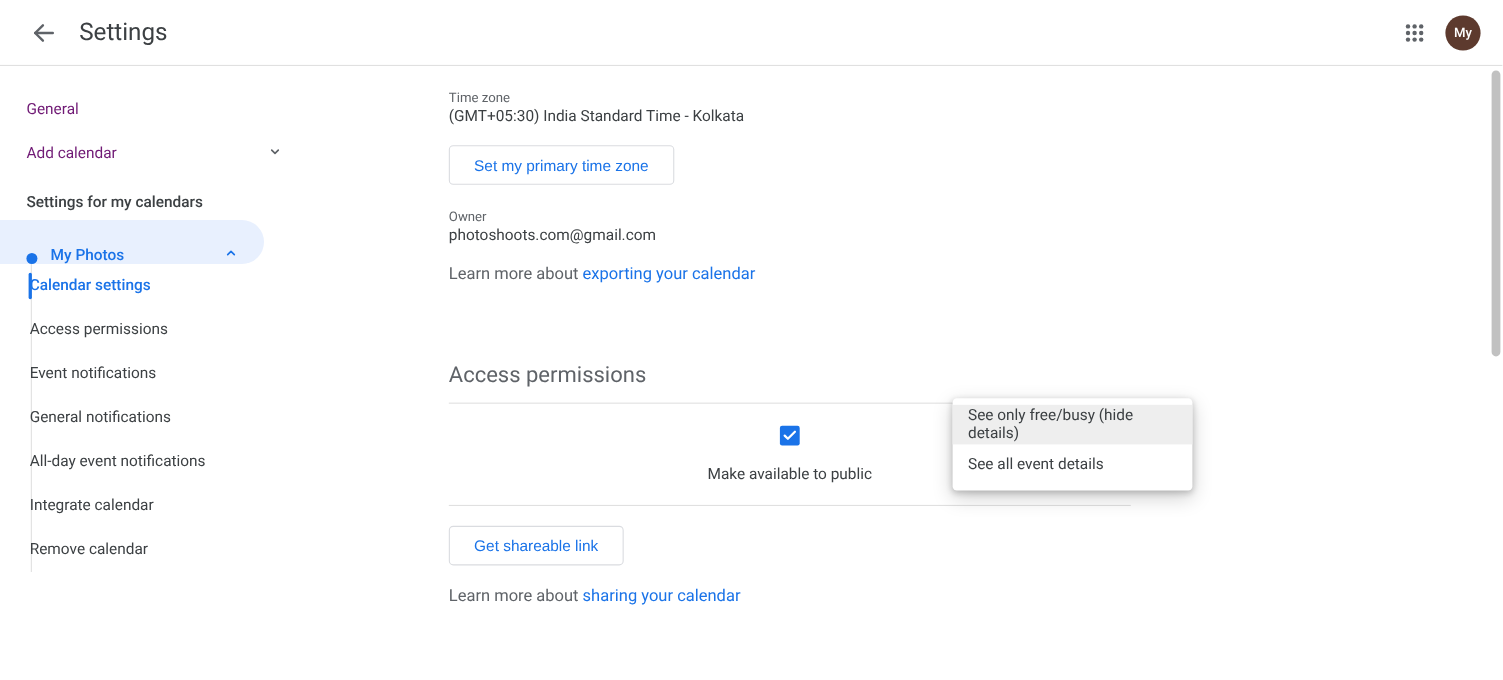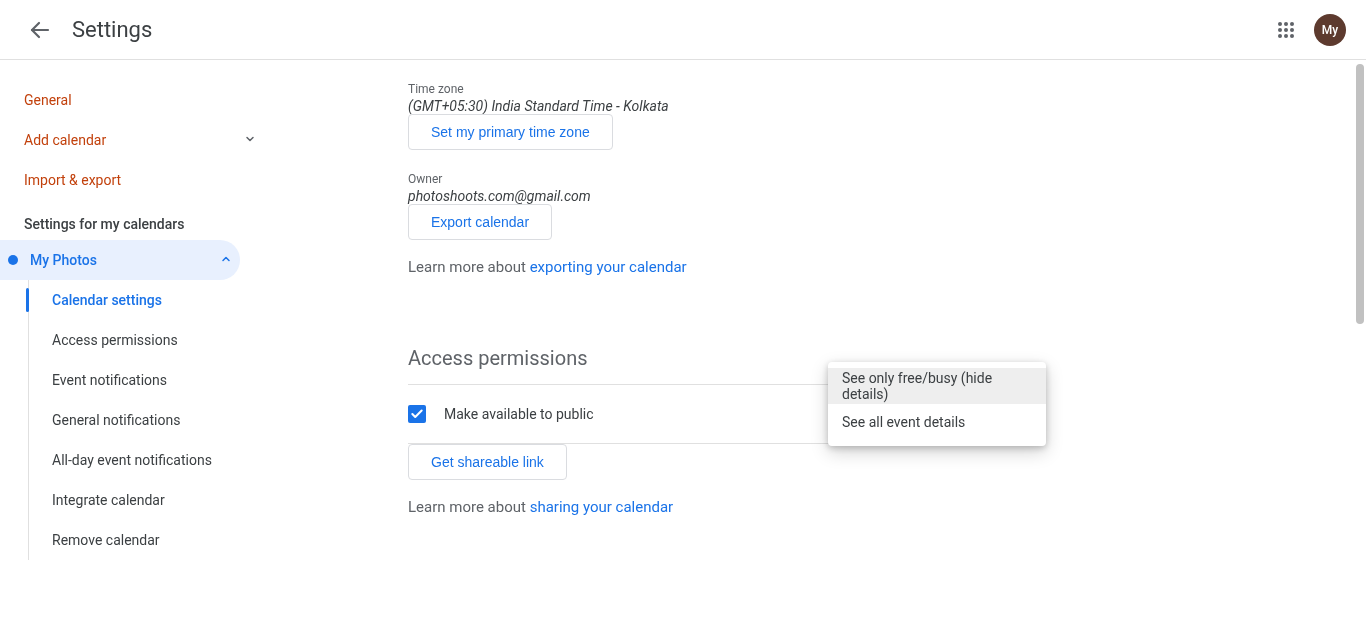--- a/index.html
+++ b/index.html
@@ -69,57 +69,57 @@
     overflow-y: auto;
     padding: 0 0 40px 128px;
   }
   
   .side-item {
     height: 40px;
     display: flex;
     align-items: center;
     padding: 0 24px;
     font-size: 14px;
-    color: #c2410c;
+    color: #701a75;
     cursor: pointer;
     position: relative;
   }
   .side-item .chev {
     margin-left: auto;
     color: #5f6368;
   }
   .side-section-title {
     padding: 16px 24px 8px 24px;
     font-size: 14px;
     color: #3c4043;
     font-weight: 500;
   }
   .side-calendar {
     height: 40px;
     display: flex;
-    align-items: center;
-    padding: 0 8px;
+    align-items: flex-end;
+    padding: 0 24px;
     gap: 12px;
     background: #e8f0fe;
     border-radius: 0 20px 20px 0;
     margin-right: 40px;
     color: #1a73e8;
     cursor: pointer;
     position: relative;
   }
   .side-calendar .dot {
     width: 10px; height: 10px; border-radius: 50%; background: #1a73e8;
   }
   .side-calendar .label { font-weight: 500; flex: 1;}
   .side-calendar .chev { color: #1a73e8; }
   .side-sub {
     height: 40px;
     display: flex;
     align-items: center;
-    padding-left: 52px;
+    padding-left: 27px;
     font-size: 14px;
     color: #3c4043;
     cursor: pointer;
     position: relative;
   }
   .side-sub.active {
     color: #1a73e8;
     font-weight: 500;
   }
   .side-sub.active::before {
@@ -137,33 +137,34 @@
     left: 28px;
     top: 0;
     bottom: 0;
     width: 1px;
     background: #e0e0e0;
   }
   .sub-wrap { position: relative; }
   
   .field-group { margin-top: 22px; }
   .field-label { font-size: 12px; color: #5f6368; }
-  .field-value { font-size: 14px; color: #3c4043; margin-top: 2px; font-style: italic;}
+  .field-value { font-size: 14px; color: #3c4043; margin-top: 2px;}
   .btn-outline {
     display: inline-flex;
     align-items: center;
     height: 36px;
     padding: 16px 22px;
     border: 1px solid #dadce0;
     border-radius: 4px;
     color: #1a73e8;
     font-size: 14px;
     font-weight: 500;
     background: #fff;
     cursor: pointer;
+    margin-top: 18px;
   }
   .help-text {
     font-size: 15px;
     color: #5f6368;
     margin-top: 18px;
   }
   .help-text a { color: #1a73e8; text-decoration: none; cursor: pointer;}
   .section-title {
     font-size: 20px;
     color: #5f6368;
@@ -177,35 +178,36 @@
     width: 620px;
   }
   .checkbox-row {
     display: flex;
     align-items: center;
     gap: 18px;
     margin-top: 20px;
     width: 620px;
     padding-bottom: 20px;
     border-bottom: 1px solid #e0e0e0;
+    flex-direction: column;
   }
   .checkbox {
     width: 18px; height: 18px;
     background: #1a73e8;
     border-radius: 2px;
     display: flex;
     align-items: center;
     justify-content: center;
     color: #fff;
     cursor: pointer;
   }
   
   .dropdown {
     position: absolute;
-    left: 828px;
+    left: 866px;
     top: 362px;
     width: 218px;
     background: #fff;
     box-shadow: 0 2px 6px rgba(0,0,0,0.2), 0 6px 18px rgba(0,0,0,0.18);
     border-radius: 4px;
     z-index: 10;
     padding: 6px 0;
   }
   .dropdown-item {
     height: 36px;
@@ -265,23 +267,20 @@
       <span>General</span>
     </div>
     <div class="side-item">
       <span>Add calendar</span>
       <span class="chev">
         <svg width="12" height="12" viewBox="0 0 24 24" fill="none" stroke="currentColor" stroke-width="3" stroke-linecap="round" stroke-linejoin="round">
             <polyline points="6 9 12 15 18 9"></polyline>
           </svg>
       </span>
     </div>
-    <div class="side-item">
-      <span>Import &amp; export</span>
-    </div>
 
     <div class="side-section-title">Settings for my calendars</div>
 
     <div class="side-calendar">
       <span class="dot"></span>
       <span class="label">My Photos</span>
       <span class="chev">
         <svg width="12" height="12" viewBox="0 0 24 24" fill="none" stroke="currentColor" stroke-width="3" stroke-linecap="round" stroke-linejoin="round">
             <polyline points="6 15 12 9 18 15"></polyline>
           </svg>
@@ -319,21 +318,20 @@
     <div class="field-group">
       <div class="field-label">Time zone</div>
       <div class="field-value">(GMT+05:30) India Standard Time - Kolkata</div>
     </div>
     <button class="btn-outline">Set my primary time zone</button>
 
     <div class="field-group">
       <div class="field-label">Owner</div>
       <div class="field-value">photoshoots.com@gmail.com</div>
     </div>
-    <button class="btn-outline">Export calendar</button>
     <div class="help-text">
       <span>Learn more about </span><a>exporting your calendar</a>
     </div>
 
     <div class="section-title">Access permissions</div>
     <div class="section-divider"></div>
 
     <div class="checkbox-row">
       <div class="checkbox">
         <svg width="14" height="14" viewBox="0 0 24 24" fill="none" stroke="#fff" stroke-width="3.5" stroke-linecap="round" stroke-linejoin="round">

